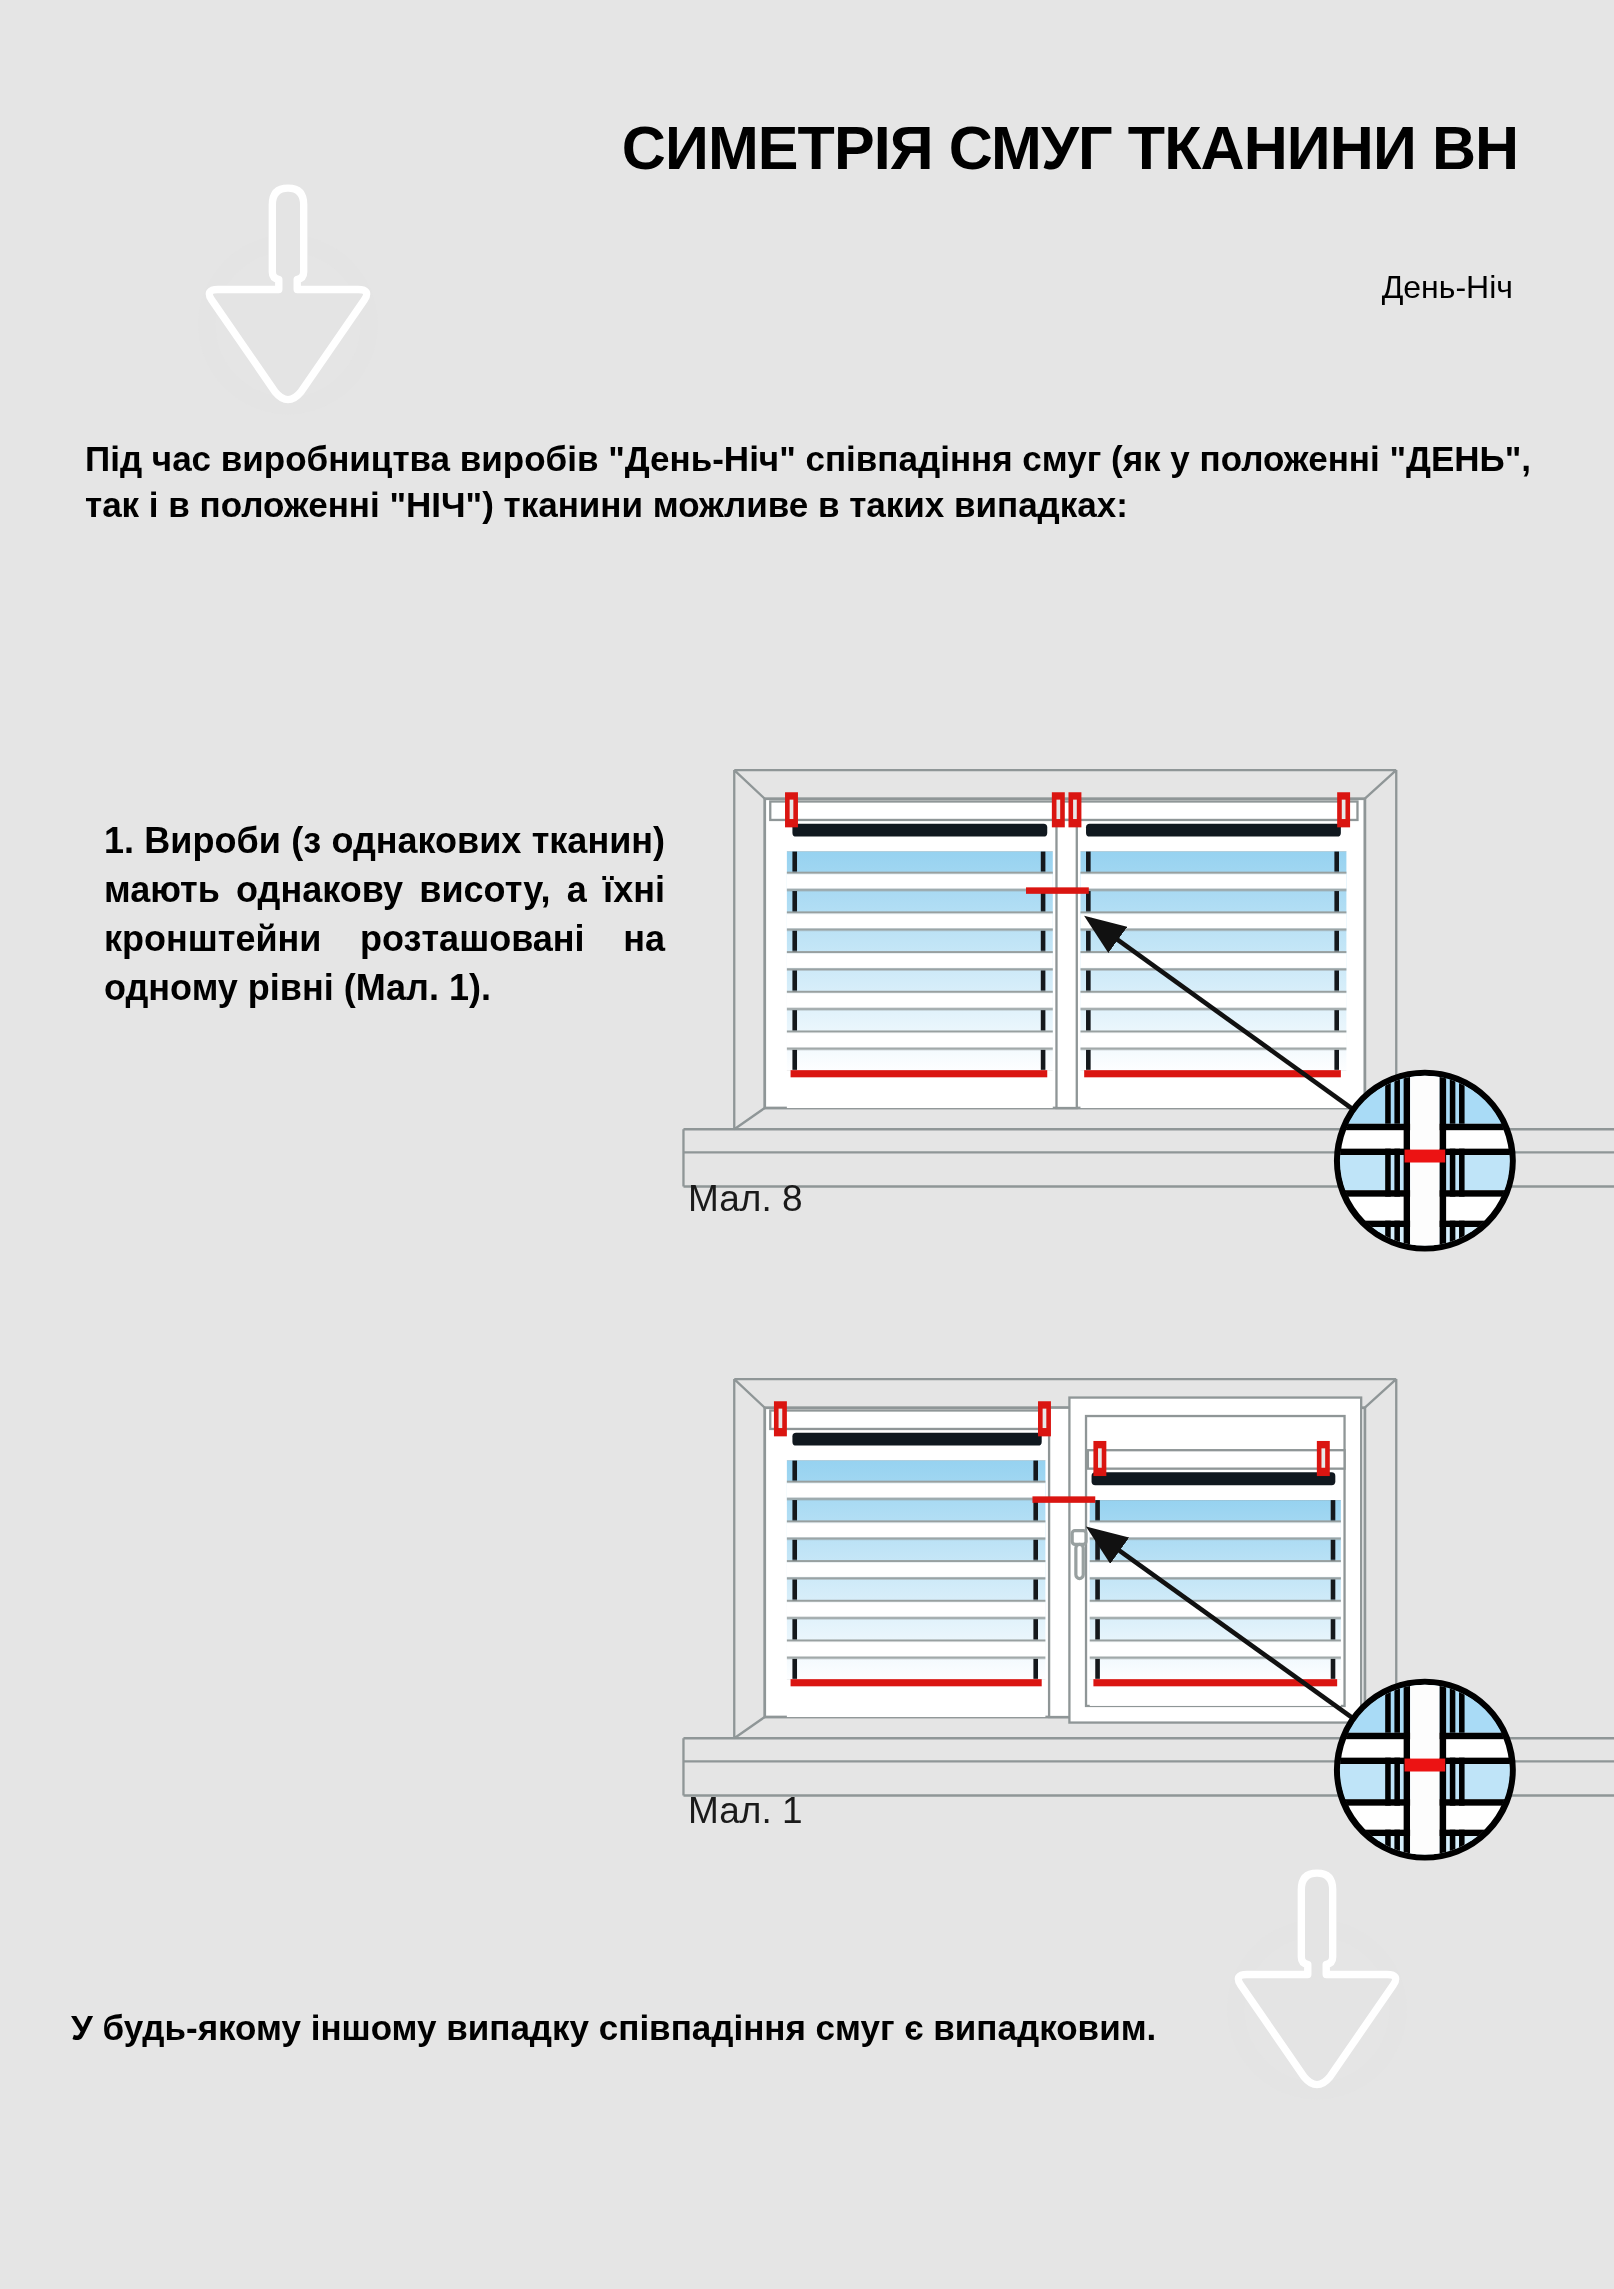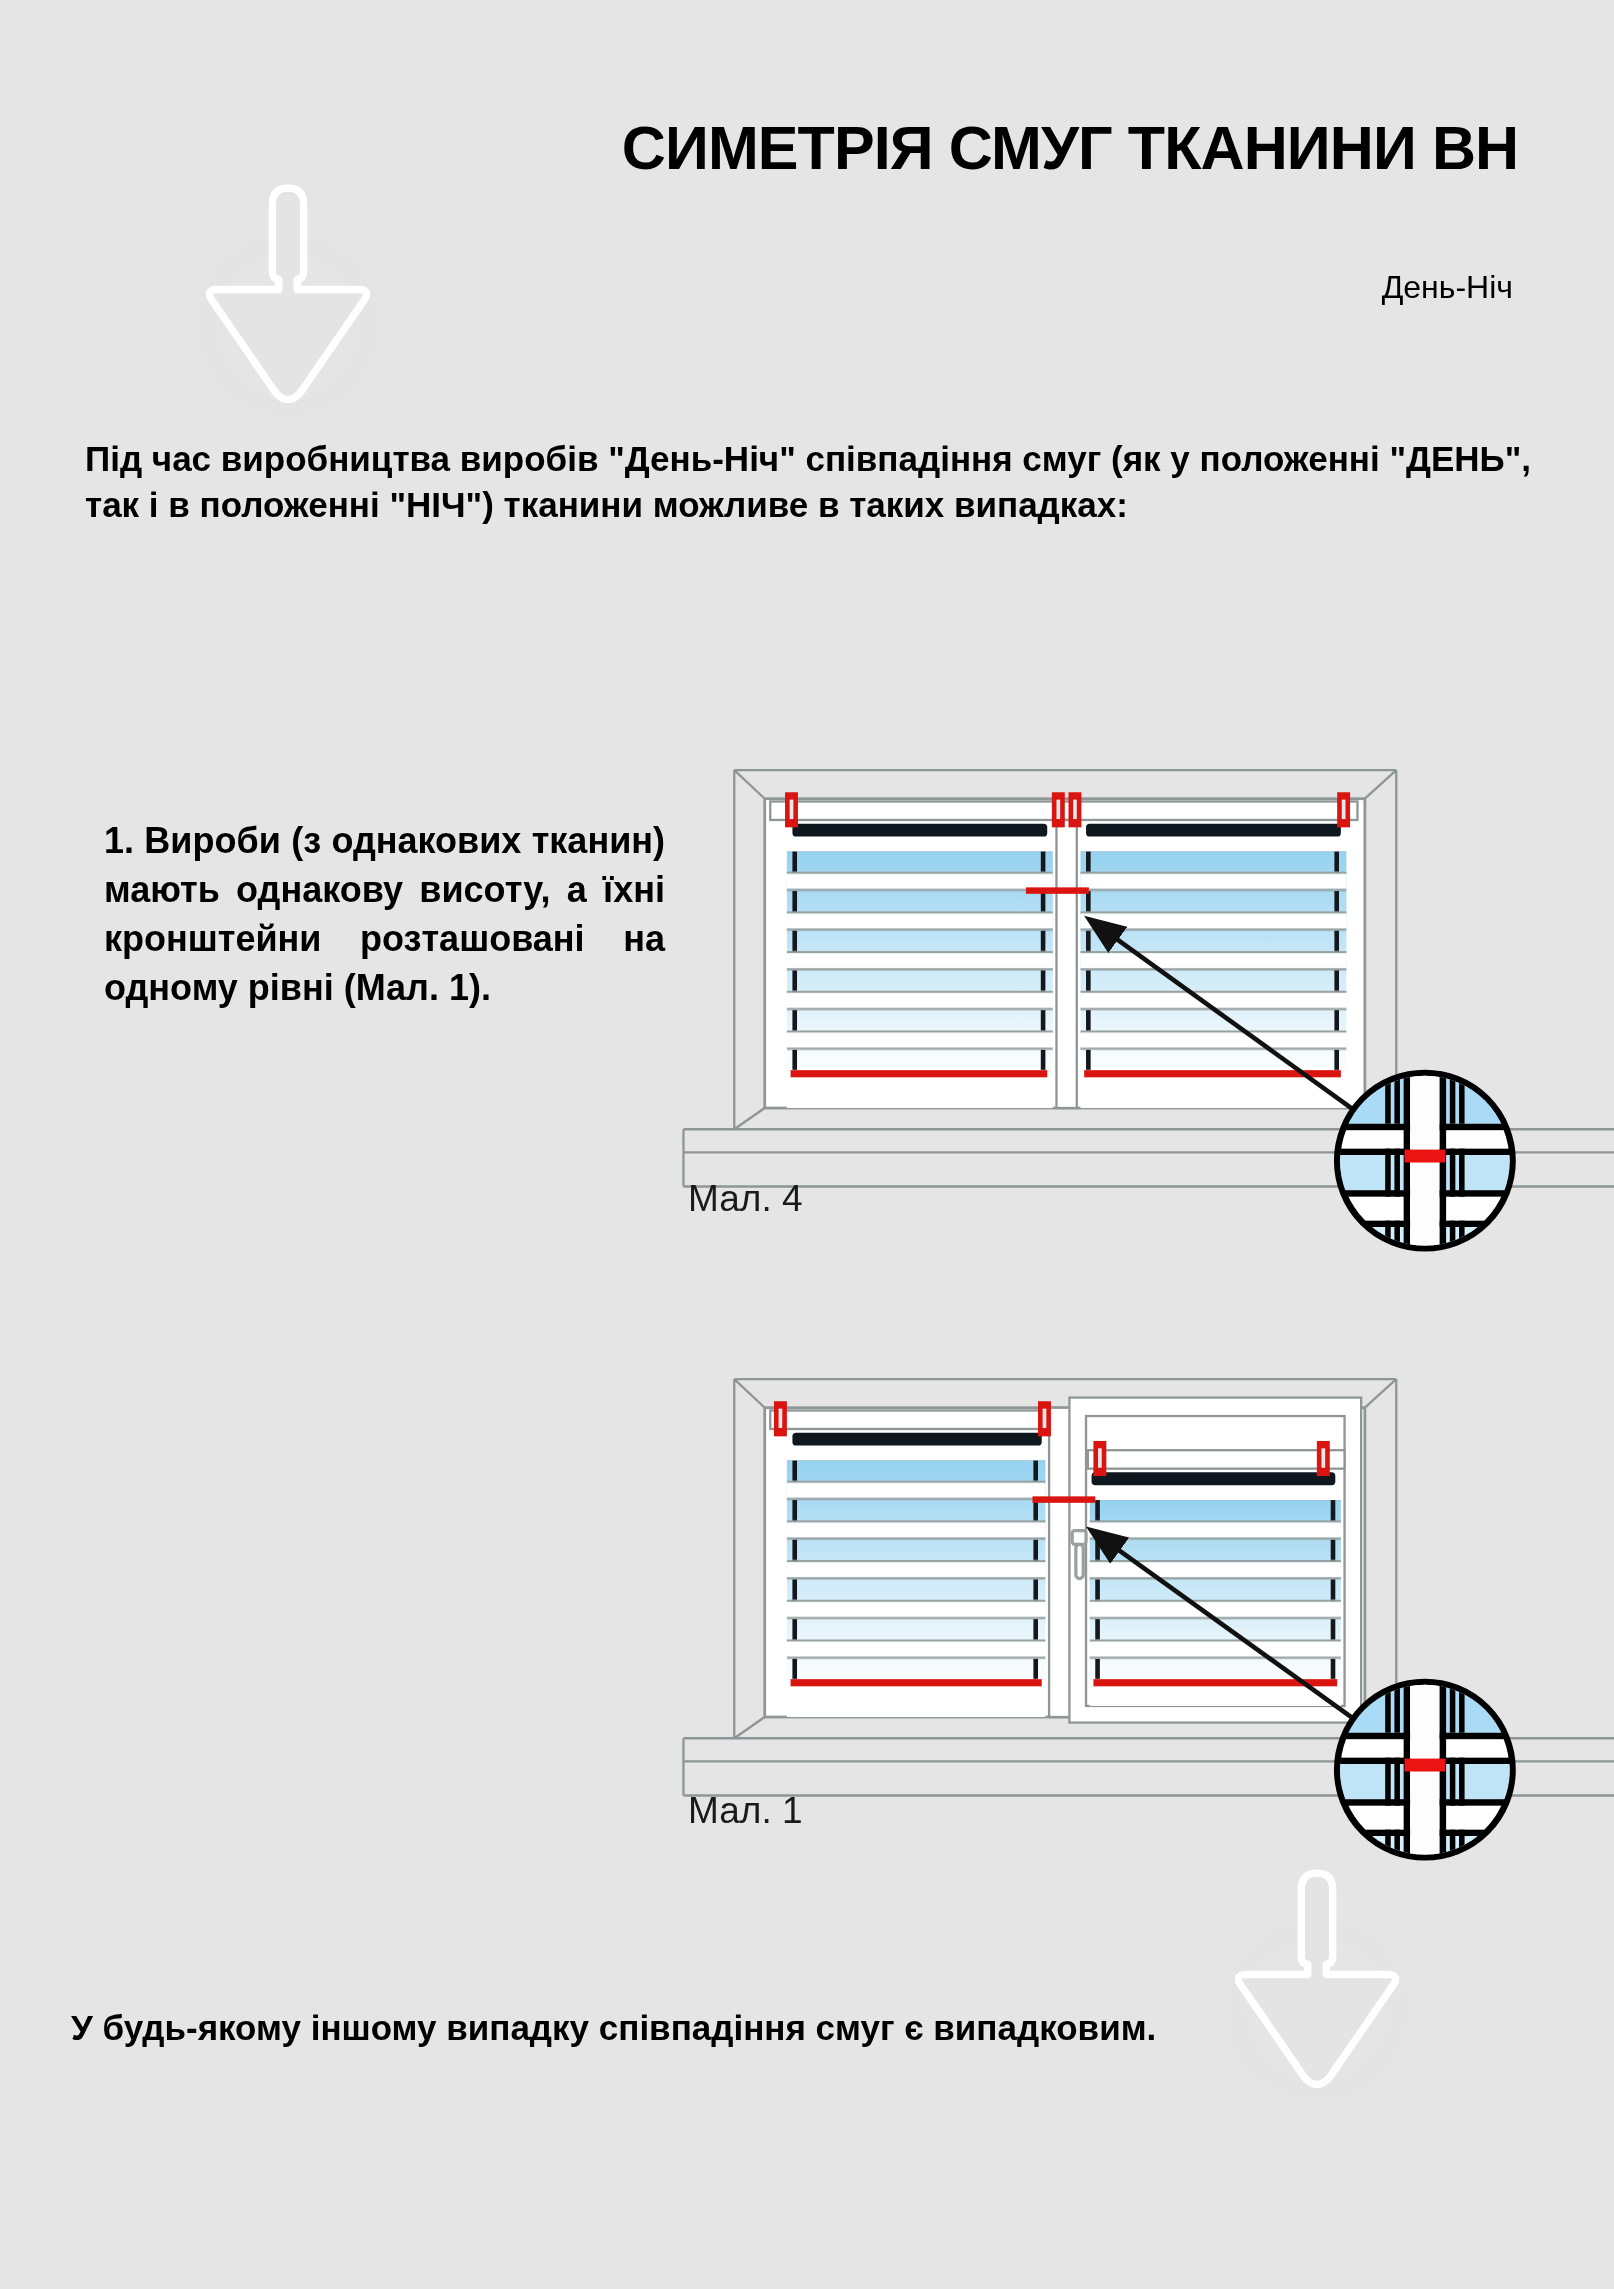--- a/index.html
+++ b/index.html
@@ -163,21 +163,21 @@
           <rect x="27" y="65" width="6" height="33"></rect>
             <rect x="37" y="65" width="6" height="33"></rect>
         </g>
         <rect x="-23" y="-96" width="7" height="192" fill="#000"></rect>
         <rect x="-16" y="-96" width="32" height="192" fill="#fdfdfd"></rect>
         <rect x="16" y="-96" width="7" height="192" fill="#000"></rect>
         <rect x="-22" y="-12" width="44" height="14" fill="#ec1313"></rect>
       </g>
     </g>
   </svg>
-  <div id="fig1-caption" class="abs fig-caption">Мал. 4</div>
+  <div id="fig1-caption" class="abs fig-caption">Мал. 8</div>
 
   <svg id="figure2" class="figure" viewBox="0 0 1030 600">
     <defs>
       <linearGradient id="s2-sky" x1="0" y1="0" x2="0" y2="1">
         <stop offset="0" stop-color="#96d2f0"></stop>
           <stop offset="1" stop-color="#fdfeff"></stop>
       </linearGradient>
       <pattern id="s2-slats" x="0" y="174" width="12" height="43" patternUnits="userSpaceOnUse">
         <rect x="0" y="0" width="12" height="2.4" fill="#98a0a0"></rect>
         <rect x="0" y="2.4" width="12" height="16.2" fill="#ffffff"></rect>

